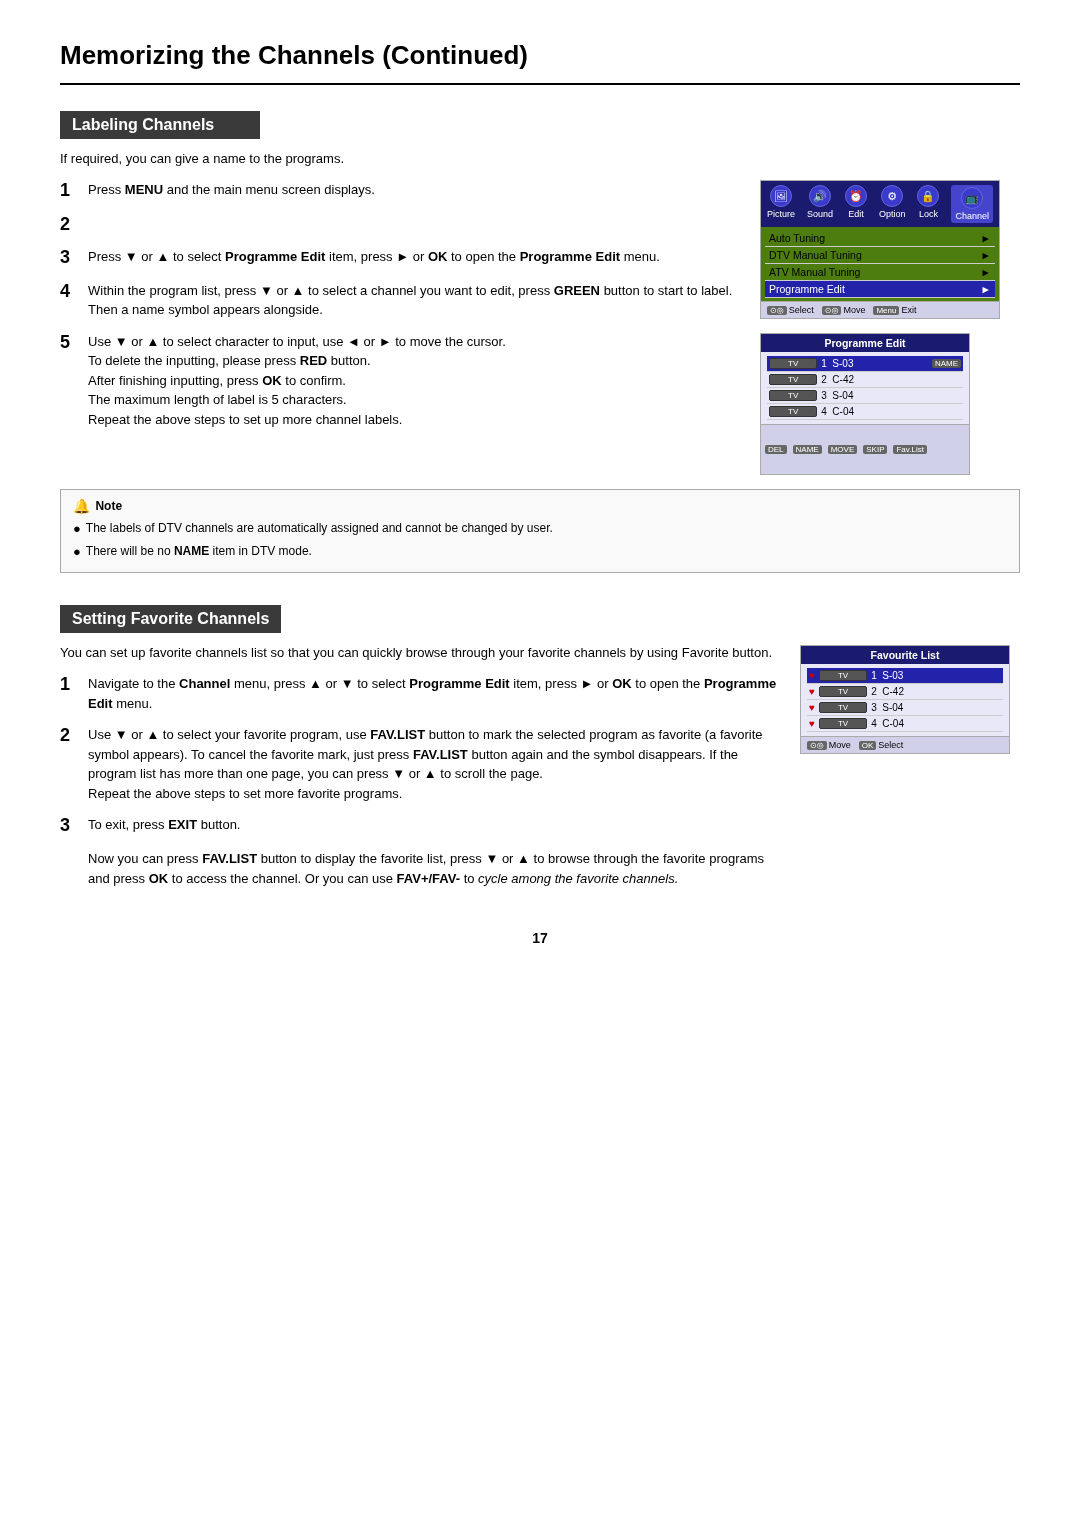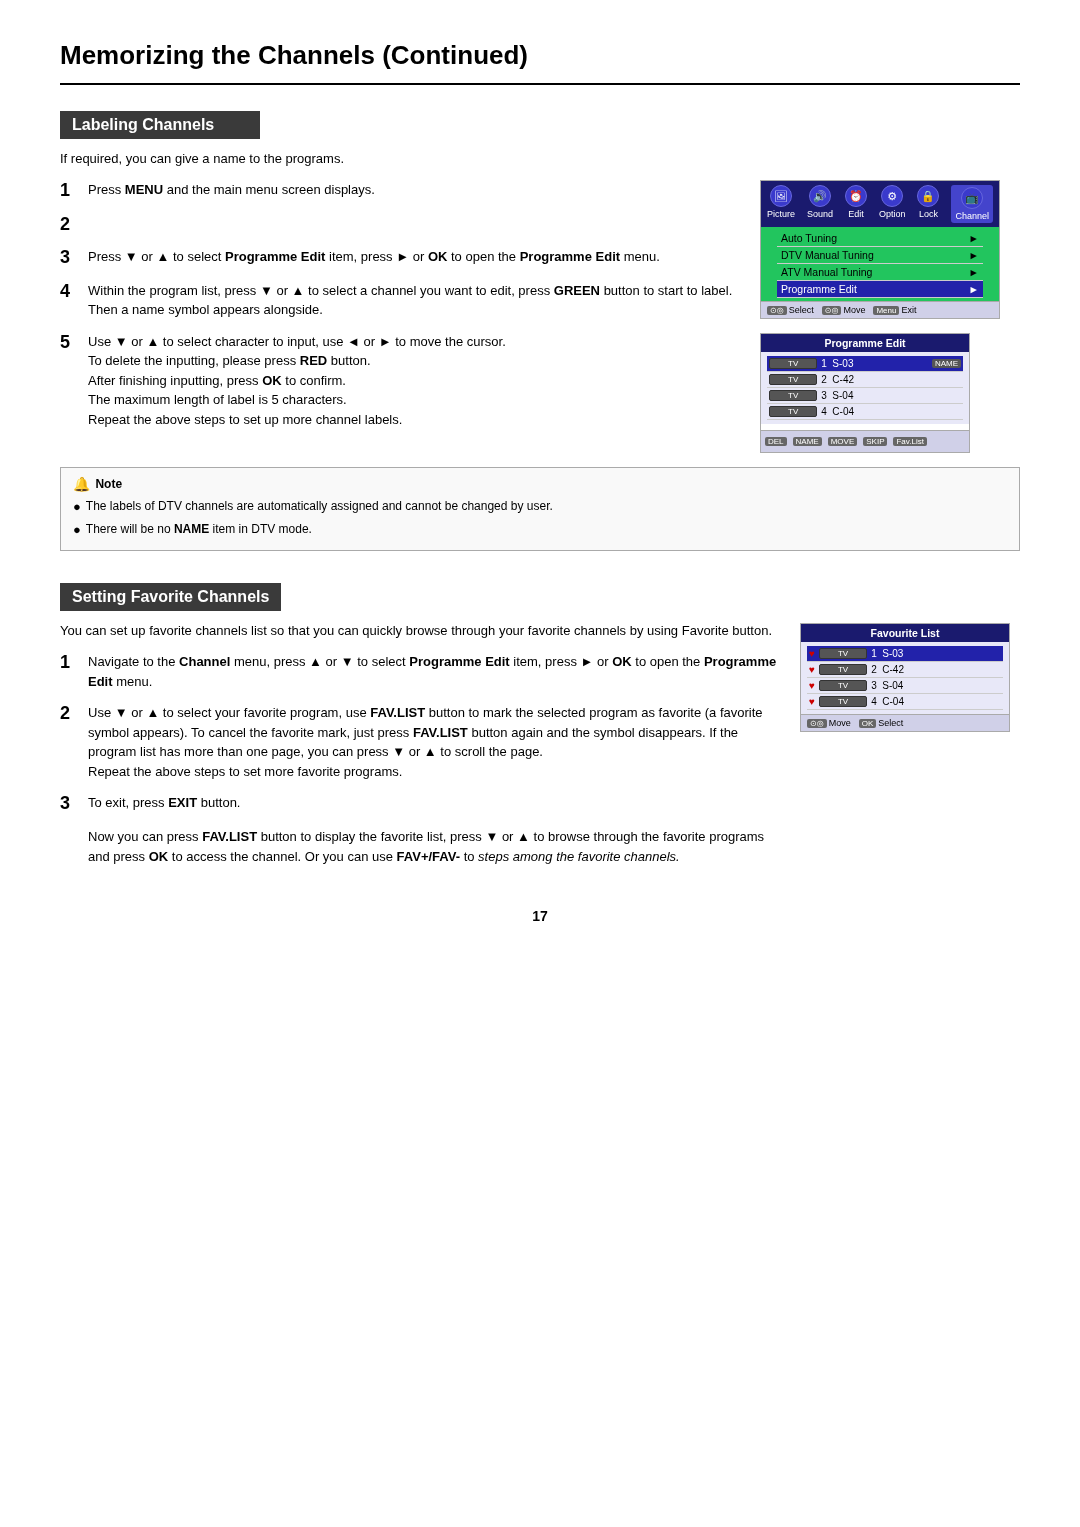--- a/index.html
+++ b/index.html
@@ -95,22 +95,22 @@
       border-radius: 50%;
       background: #3a3acc;
       display: flex;
       align-items: center;
       justify-content: center;
       font-size: 11px;
       color: #fff;
       border: 1px solid #6666dd;
     }
     .menu-rows {
-      padding: 3px 16px;
-      background: #22c55e;
+      padding: 3px 4px;
+      background: #4d7c0f;
     }
     .menu-row {
       display: flex;
       justify-content: space-between;
       padding: 2px 4px;
       font-size: 10.5px;
       border-bottom: 1px solid #ccc;
     }
     .menu-row.highlight {
       background: #2222aa;
@@ -180,26 +180,25 @@
       background: #555;
       color: #fff;
       font-size: 8px;
       padding: 0 3px;
       border-radius: 2px;
       margin-left: auto;
     }
     .prog-edit-footer {
       display: flex;
       gap: 6px;
-      padding: 6px 4px;
+      padding: 20px 4px;
       background: #d0d0e8;
       font-size: 8px;
       border-top: 1px solid #aaa;
       flex-wrap: wrap;
-      margin-top: 6px;
     }
     .prog-edit-footer-item {
       display: flex;
       align-items: center;
       gap: 2px;
     }
 
     
     .note-box {
       border: 1px solid #aaa;
@@ -493,21 +492,21 @@
       </div>
 
       <div class="step">
         <span class="step-num">3</span>
         <div class="step-text">
           To exit, press <b>EXIT</b> button.
         </div>
       </div>
 
       <div class="step-text" style="margin-left: 28px; margin-top: 6px; line-height: 1.6;">
-        Now you can press <b>FAV.LIST</b> button to display the favorite list, press ▼ or ▲ to browse through the favorite programs and press <b>OK</b> to access the channel. Or you can use <b>FAV+/FAV-</b> to <i>steps among the favorite channels.</i>
+        Now you can press <b>FAV.LIST</b> button to display the favorite list, press ▼ or ▲ to browse through the favorite programs and press <b>OK</b> to access the channel. Or you can use <b>FAV+/FAV-</b> to <i>cycle among the favorite channels.</i>
       </div>
     </div>
 
     <div class="section2-right">
 
       <div class="fav-list-ui">
         <div class="fav-list-title">
           <span>Favourite List</span>
         </div>
         <div class="fav-list-rows">

